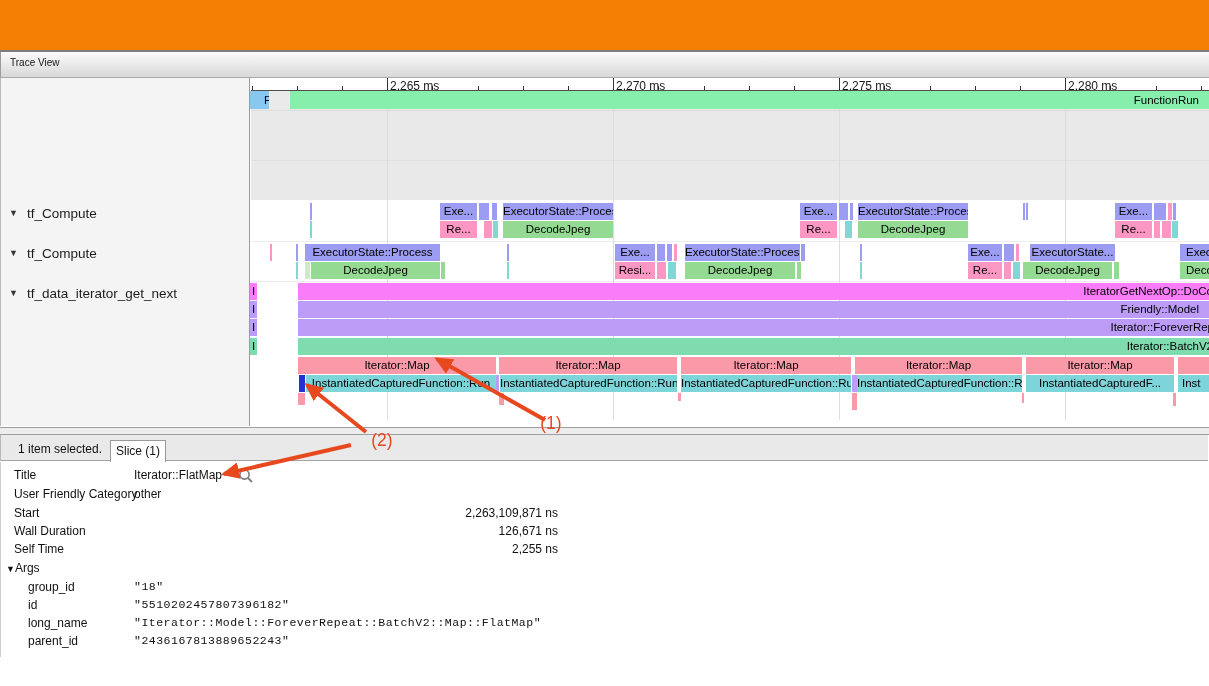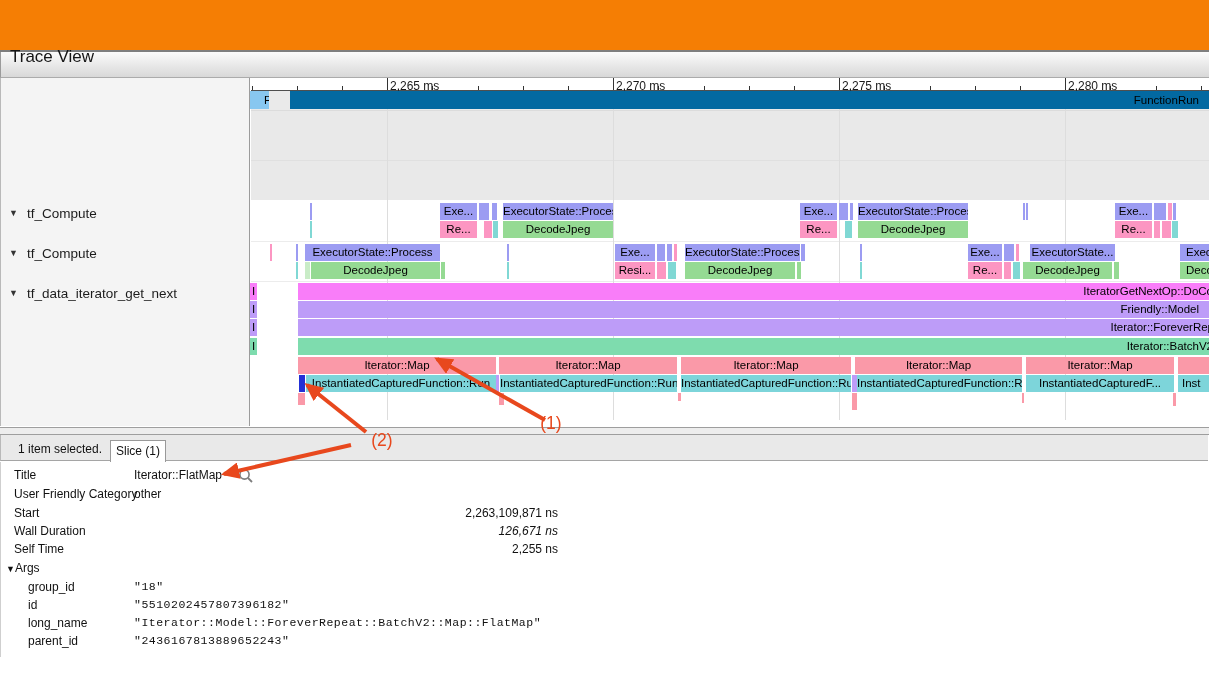--- a/index.html
+++ b/index.html
@@ -4,21 +4,21 @@
 <style>
   html,body{margin:0;padding:0;background:#fff;}
   #app{position:relative;width:1209px;height:686px;overflow:hidden;
        font-family:"Liberation Sans",sans-serif;background:#fff;}
   .abs{position:absolute;}
   #topbar{left:0;top:0;width:1209px;height:50px;}
   #topbar-edge{left:0;top:50px;width:1209px;height:2px;background:#7e7e7e;}
   #titlebar{left:0;top:52px;width:1208px;height:25px;
     background:linear-gradient(#fbfbfb,#d8d8d8);
     border-bottom:1px solid #ababab;border-left:1px solid #9b9b9b;}
-  #titlebar-text{left:10px;top:47px;font-size:17px;color:#151515;}
+  #titlebar-text{left:10px;top:57px;font-size:10px;color:#151515;}
   #sidebar{left:0;top:78px;width:250px;height:348px;background:#f4f4f4;
     border-right:1px solid #9b9b9b;border-left:1px solid #b9b9b9;box-sizing:border-box;}
   .track-label{position:absolute;left:26px;font-size:13.5px;color:#1c1c1c;white-space:nowrap;cursor:pointer;}
   .tri{position:absolute;left:8px;font-size:9px;color:#333;}
   #timeline{left:251px;top:78px;width:958px;height:348px;background:#fff;}
   #ruler-line{left:251px;top:90px;width:958px;height:1px;background:#4f4f4f;}
   #funrow-bg{left:251px;top:91px;width:958px;height:19px;background:#eaeaea;}
   #grayband{left:251px;top:111px;width:958px;height:89px;background:#e9e9e9;}
   .faintline{background:#dcdcdc;height:1px;}
   .gridline{position:absolute;width:1px;background:#ddd;top:91px;height:329px;}
@@ -96,21 +96,21 @@
       <div class="tick" style="left: 1110.4px; top: 86px; height: 4px;"></div>
       <div class="tick" style="left: 1155.6px; top: 86px; height: 4px;"></div>
       <div class="tick" style="left: 1200.8px; top: 86px; height: 4px;"></div>
       <div class="tick-label" style="left: 390px; top: 79px;">2,265 ms</div>
       <div class="tick-label" style="left: 616px; top: 79px;">2,270 ms</div>
       <div class="tick-label" style="left: 842px; top: 79px;">2,275 ms</div>
       <div class="tick-label" style="left: 1068px; top: 79px;">2,280 ms</div>
     </div>
   <div id="layer-bars">
       <div class="bar" style="left: 250px; top: 91px; width: 19px; height: 18px; line-height: 18px; background: rgb(136, 199, 240); text-align: left;"><span style="left: 14px;">Fun</span></div>
-      <div class="bar" style="left: 290px; top: 91px; width: 919px; height: 18px; line-height: 18px; background: #0369a1; text-align: right;"><span style="right: 10px;">FunctionRun</span></div>
+      <div class="bar" style="left: 290px; top: 91px; width: 919px; height: 18px; line-height: 18px; background: #86efac; text-align: right;"><span style="right: 10px;">FunctionRun</span></div>
       <div class="bar" style="left: 310px; top: 203px; width: 2px; height: 17px; line-height: 17px; background: rgb(156, 156, 242);"></div>
       <div class="bar" style="left: 440px; top: 203px; width: 37px; height: 17px; line-height: 17px; background: rgb(156, 156, 242); text-align: center;"><span>Exe...</span></div>
       <div class="bar" style="left: 479px; top: 203px; width: 10px; height: 17px; line-height: 17px; background: rgb(156, 156, 242);"></div>
       <div class="bar" style="left: 492px; top: 203px; width: 5px; height: 17px; line-height: 17px; background: rgb(156, 156, 242);"></div>
       <div class="bar" style="left: 503px; top: 203px; width: 110px; height: 17px; line-height: 17px; background: rgb(156, 156, 242); text-align: center;"><span>ExecutorState::Process</span></div>
       <div class="bar" style="left: 800px; top: 203px; width: 37px; height: 17px; line-height: 17px; background: rgb(156, 156, 242); text-align: center;"><span>Exe...</span></div>
       <div class="bar" style="left: 839px; top: 203px; width: 9px; height: 17px; line-height: 17px; background: rgb(156, 156, 242);"></div>
       <div class="bar" style="left: 850px; top: 203px; width: 3px; height: 17px; line-height: 17px; background: rgb(156, 156, 242);"></div>
       <div class="bar" style="left: 858px; top: 203px; width: 110px; height: 17px; line-height: 17px; background: rgb(156, 156, 242); text-align: center;"><span>ExecutorState::Process</span></div>
       <div class="bar" style="left: 1023px; top: 203px; width: 2px; height: 17px; line-height: 17px; background: rgb(156, 156, 242);"></div>
@@ -204,21 +204,21 @@
       <div class="d-value" style="left: 133px; top: 6px;">Iterator::FlatMap</div>
       <svg width="16" height="16" style="position: absolute; left: 237px; top: 6px;">
         <circle cx="6.5" cy="6.5" r="4.6" fill="none" stroke="#7d7d7d" stroke-width="1.6"></circle>
         <line x1="10" y1="10" x2="14" y2="14" stroke="#7d7d7d" stroke-width="1.8"></line>
       </svg>
       <div class="d-label" style="left: 13px; top: 25px;">User Friendly Category</div>
       <div class="d-value" style="left: 133px; top: 25px;">other</div>
       <div class="d-label" style="left: 13px; top: 44px;">Start</div>
       <div class="d-value num" style="top: 44px;">2,263,109,871 ns</div>
       <div class="d-label" style="left: 13px; top: 62px;">Wall Duration</div>
-      <div class="d-value num" style="top: 62px; font-style: italic;">126,671 ns</div>
+      <div class="d-value num" style="top: 62px;">126,671 ns</div>
       <div class="d-label" style="left: 13px; top: 80px;">Self Time</div>
       <div class="d-value num" style="top: 80px;">2,255 ns</div>
       <div class="d-label" style="left: 5px; top: 99px;"><span style="font-size:9px;">▼</span><span>Args</span></div>
       <div class="d-label" style="left: 27px; top: 118px;">group_id</div>
       <div class="d-value d-mono" style="left: 133px; top: 118px;">"18"</div>
       <div class="d-label" style="left: 27px; top: 136px;">id</div>
       <div class="d-value d-mono" style="left: 133px; top: 136px;">"5510202457807396182"</div>
       <div class="d-label" style="left: 27px; top: 154px;">long_name</div>
       <div class="d-value d-mono" style="left: 133px; top: 154px;">"Iterator::Model::ForeverRepeat::BatchV2::Map::FlatMap"</div>
       <div class="d-label" style="left: 27px; top: 172px;">parent_id</div>

